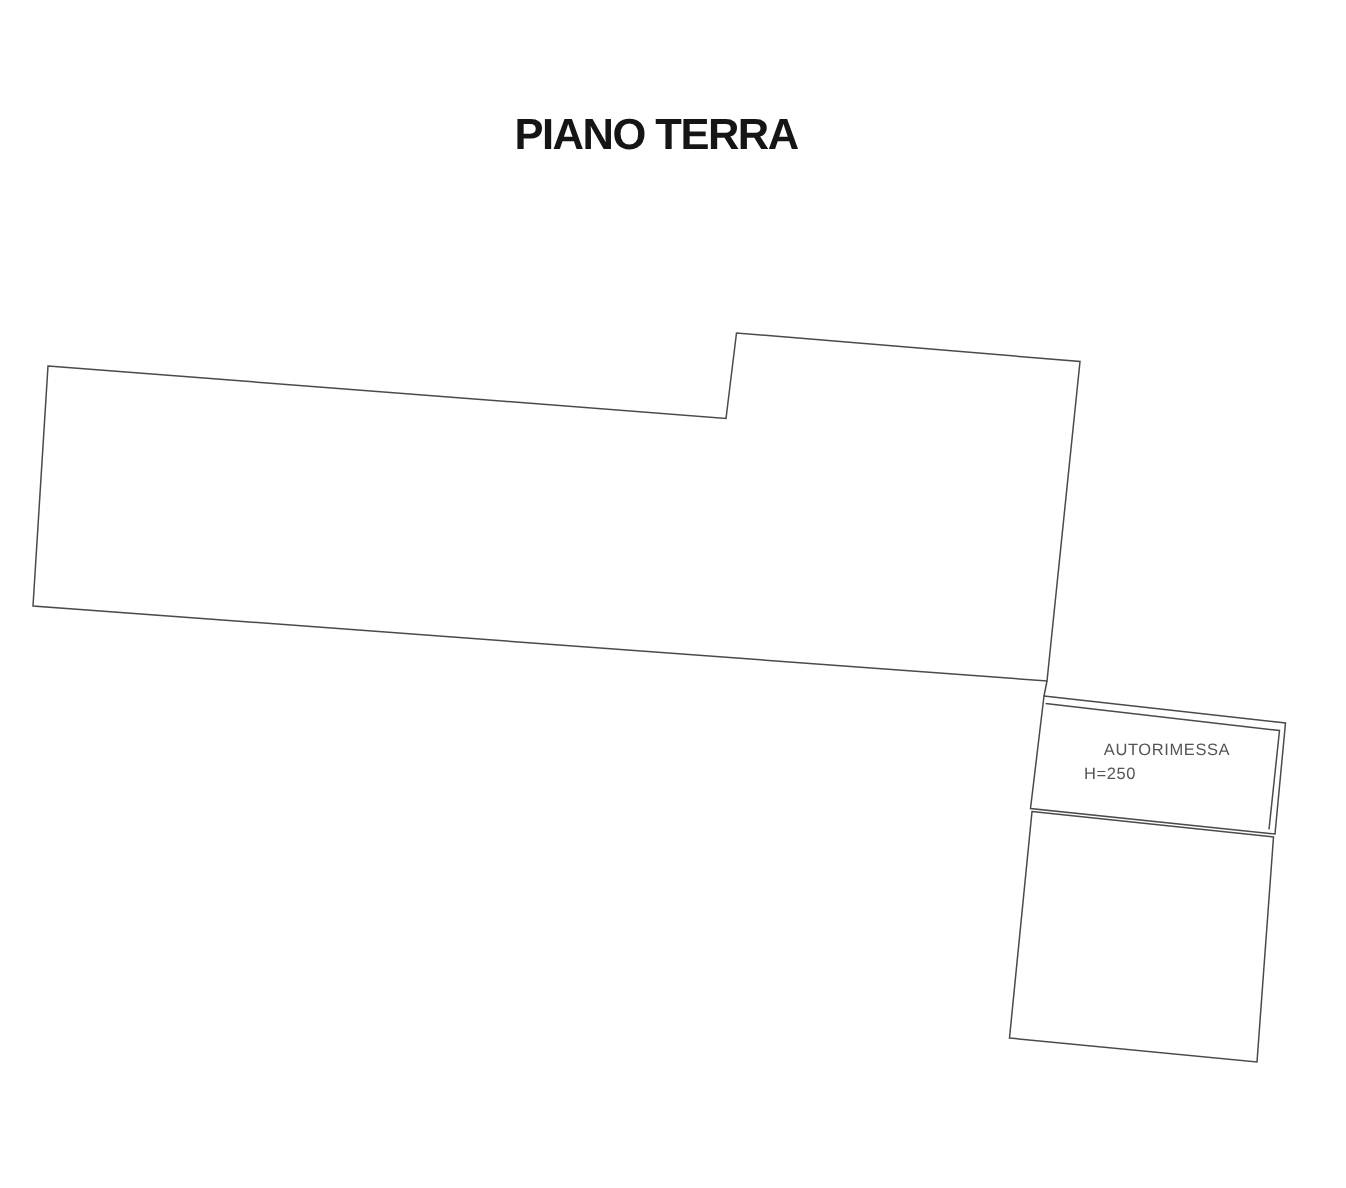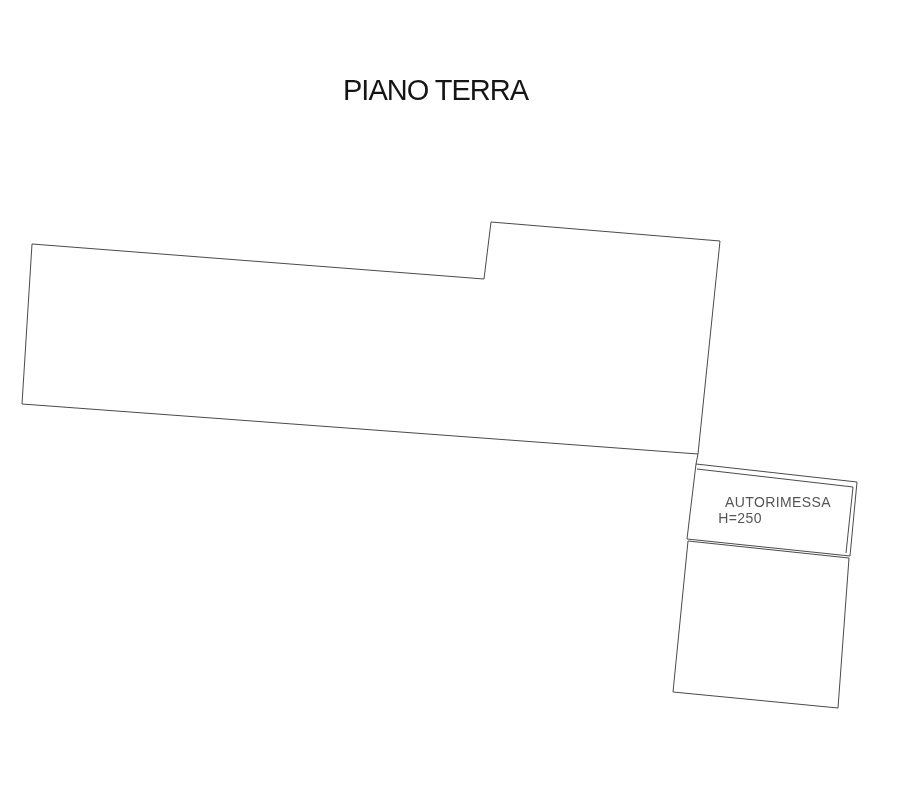--- a/index.html
+++ b/index.html
@@ -19,21 +19,21 @@
     width:897px;
     height:792px;
     background:var(--bg);
     overflow:hidden;
   }
   .plan-title{
     position:absolute;
     left:343px;
     top:76px;
     font-size:29px;
-    font-weight:400;
+    font-weight:700;
     letter-spacing:-1px;
     color:var(--title-color);
     white-space:nowrap;
     line-height:1;
   }
   #plan-svg{
     position:absolute;
     left:0;
     top:0;
   }
@@ -41,21 +41,21 @@
   #plan-svg polyline{
     fill:none;
     stroke:var(--line-color);
     stroke-width:1;
     stroke-linejoin:miter;
   }
   .room-label{
     position:absolute;
     transform:translateX(-50%);
     color:var(--label-color);
-    font-size:14px;
+    font-size:11px;
     line-height:1;
     letter-spacing:0.4px;
     white-space:nowrap;
   }
   .room-label.name{
     left:778px;
     top:495px;
   }
   .room-label.height{
     left:740px;

